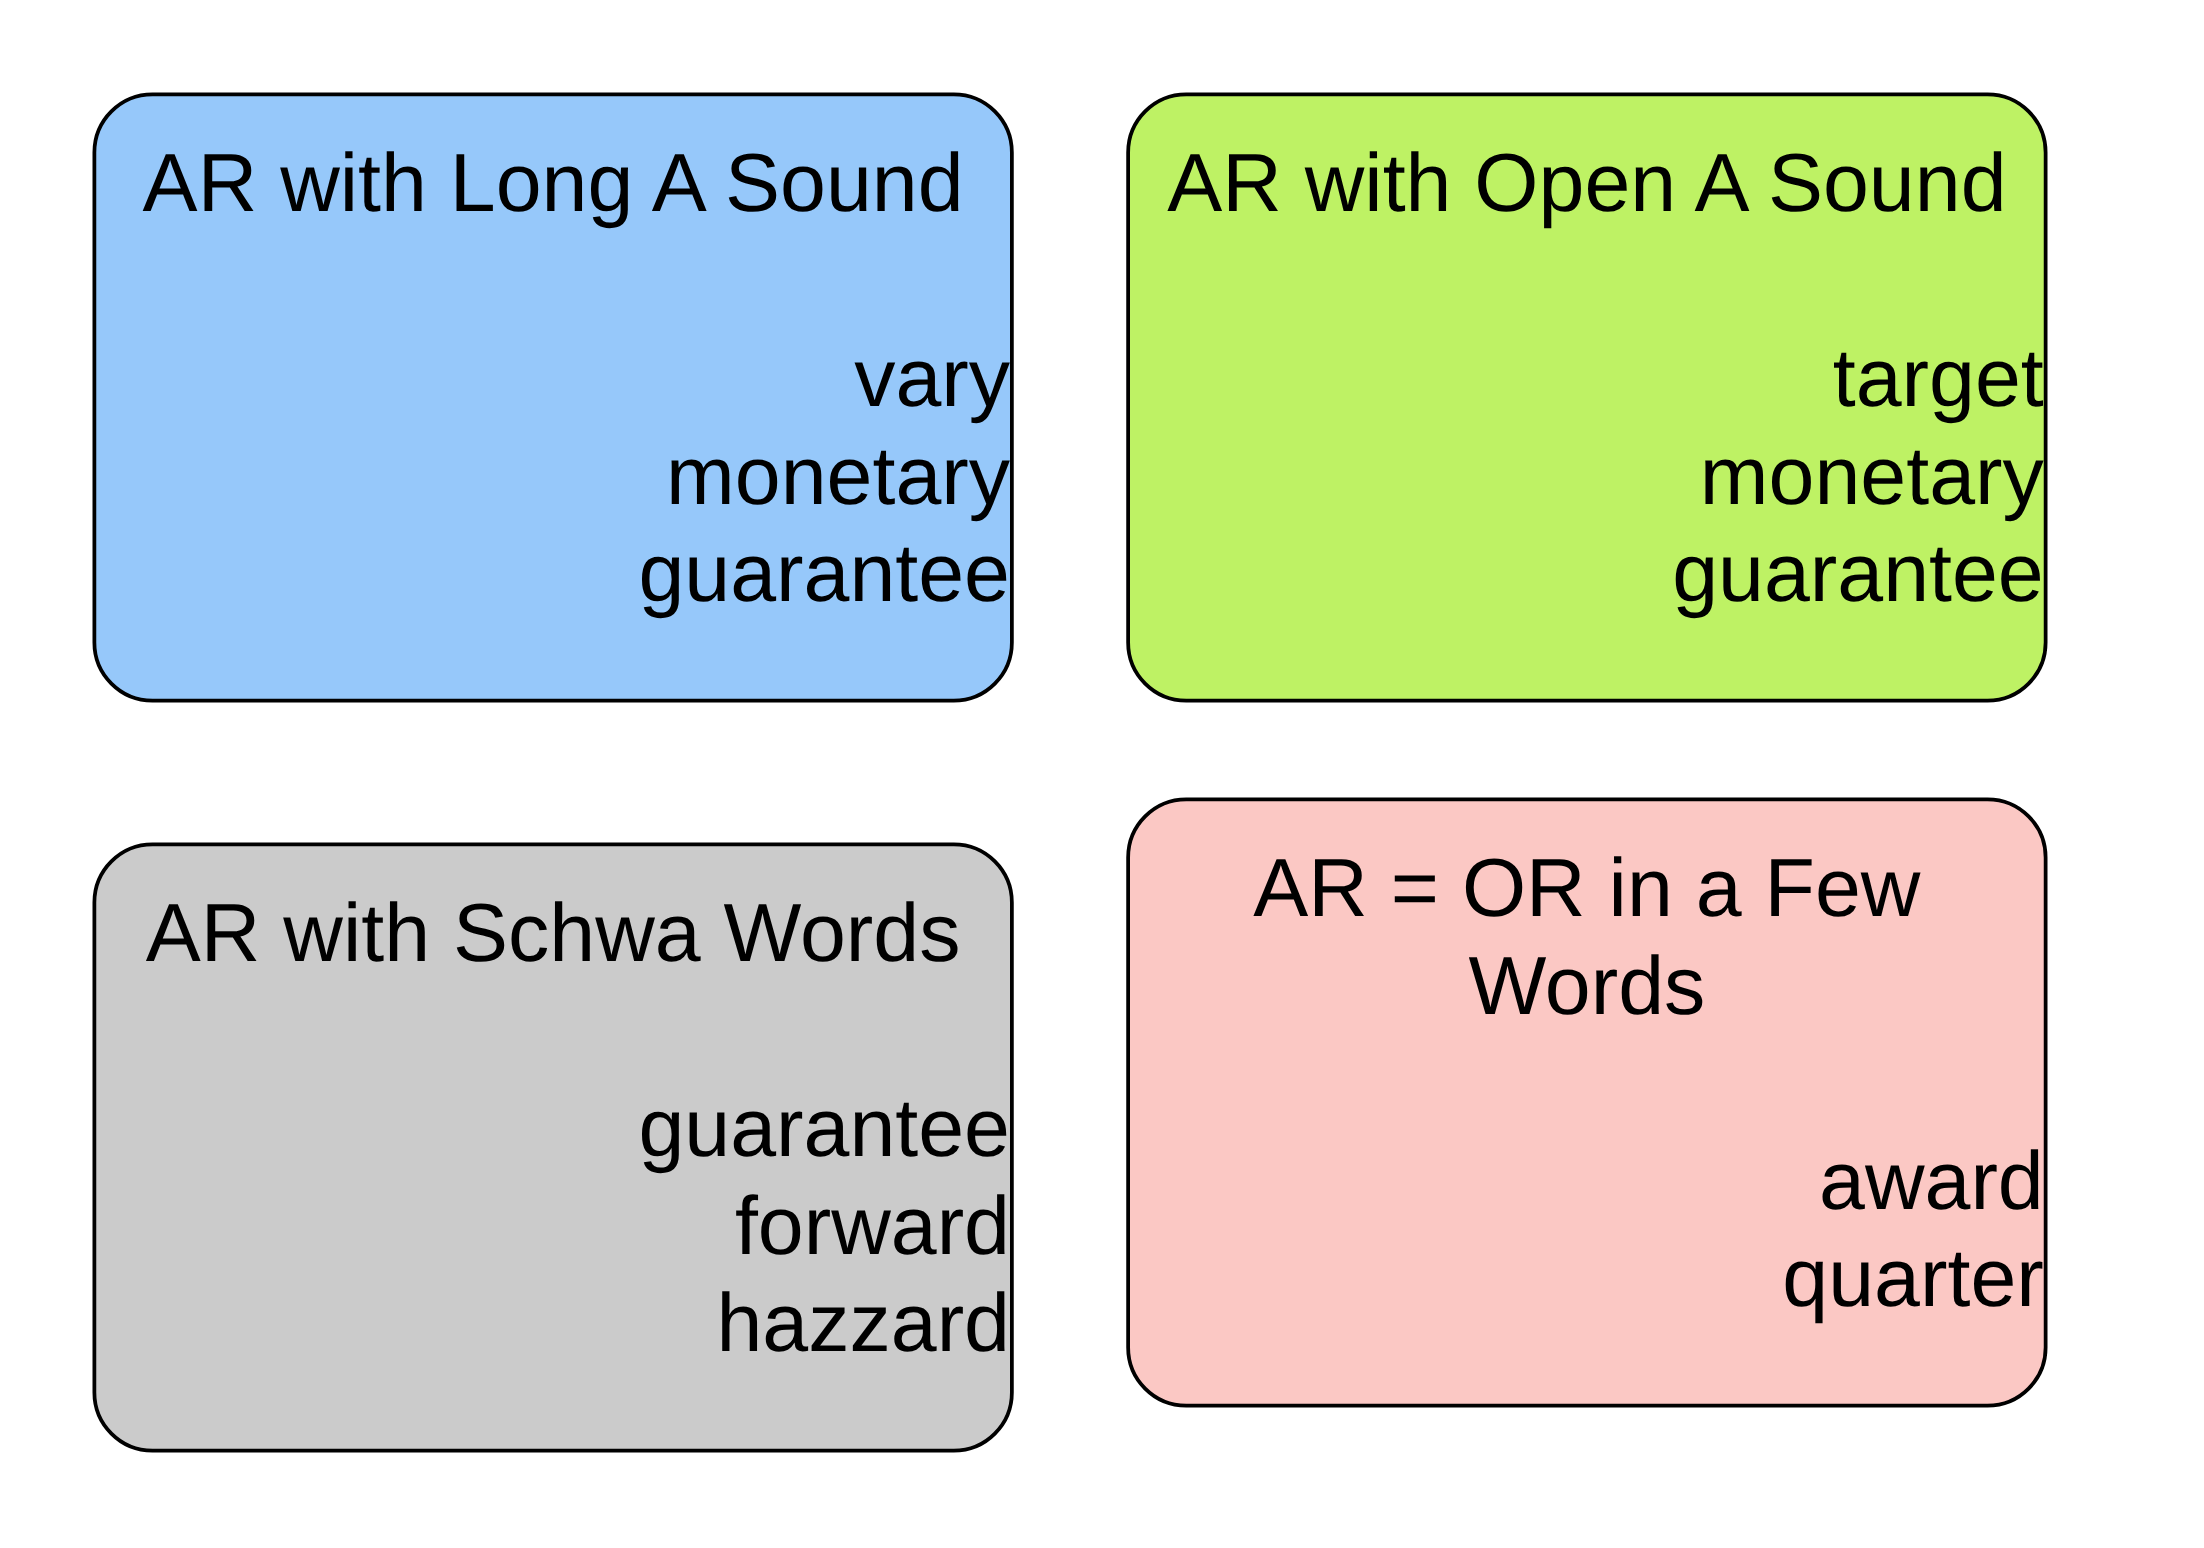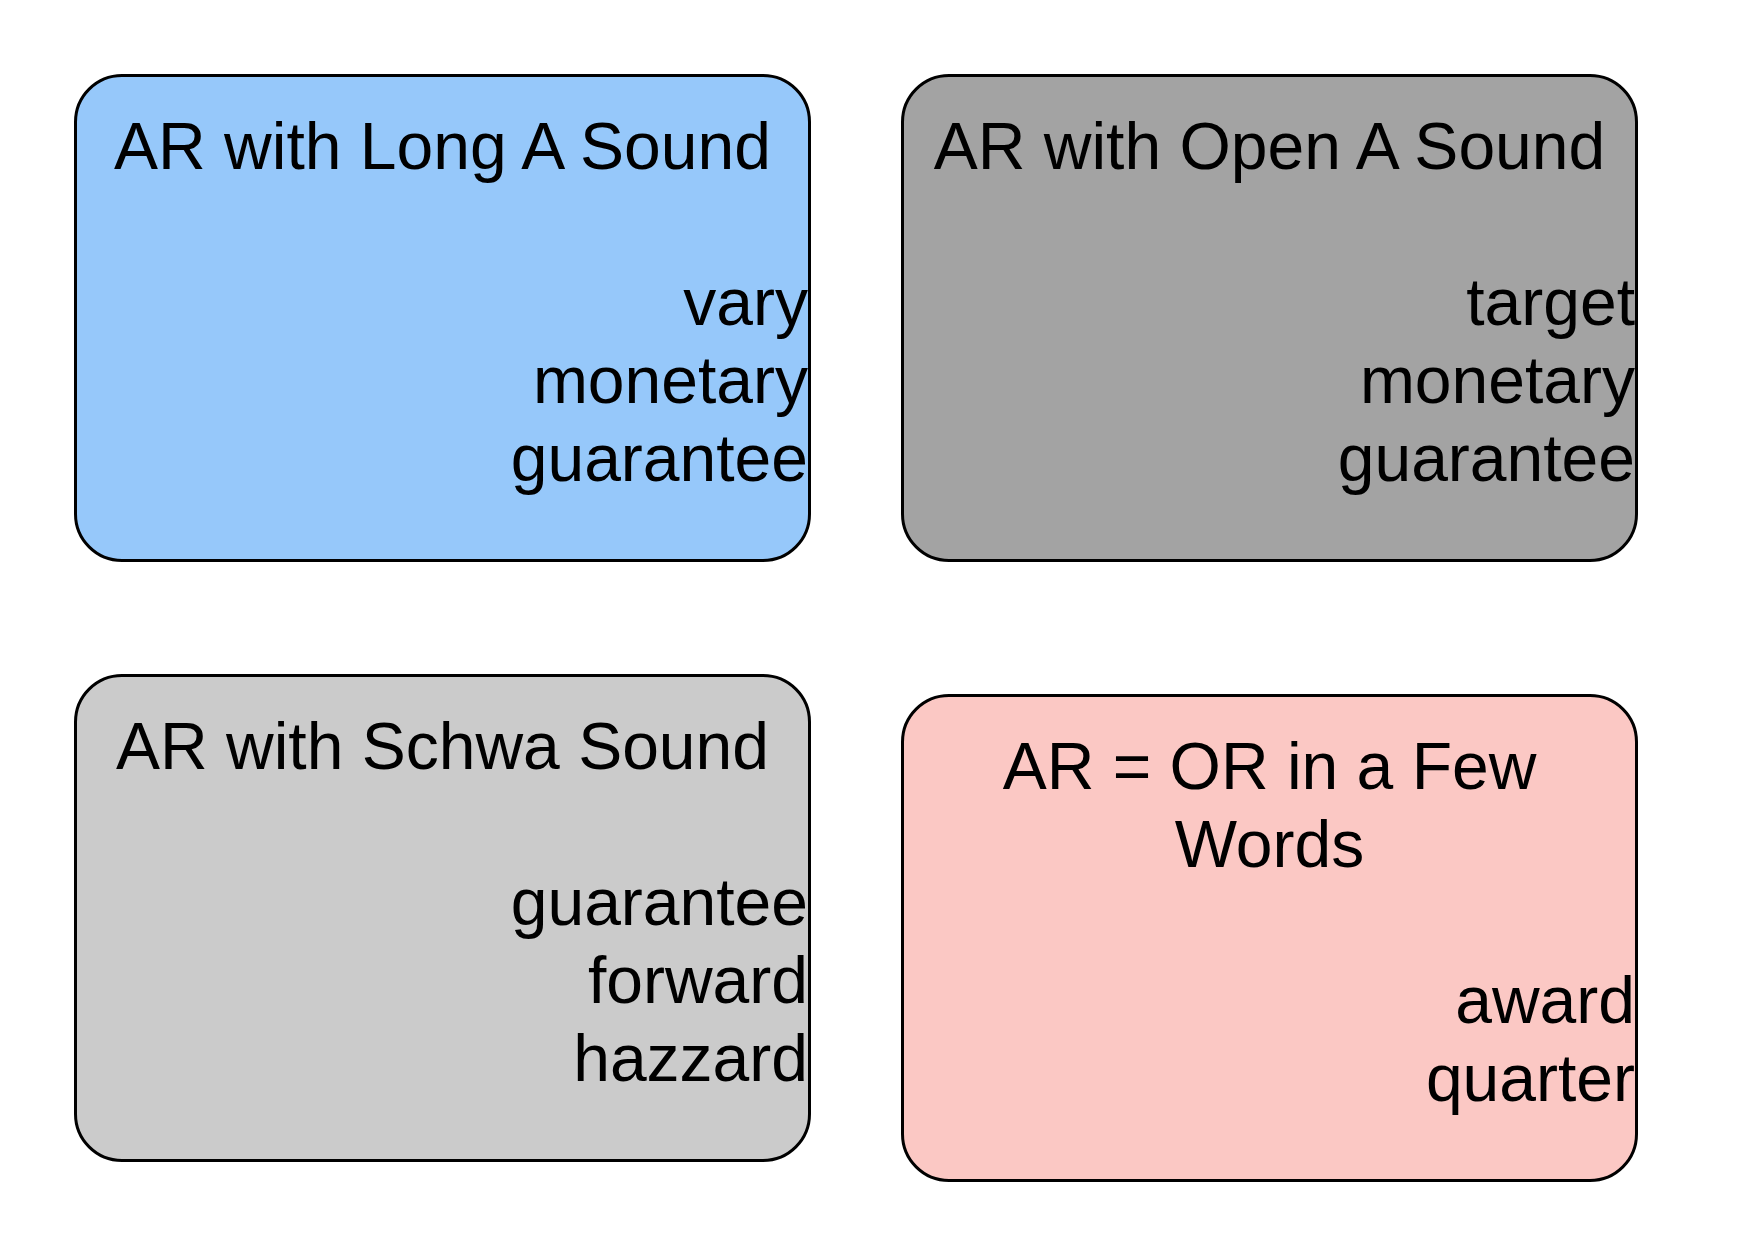--- a/index.html
+++ b/index.html
@@ -22,21 +22,21 @@
     height: 488px;
     box-sizing: border-box;
     border: 3px solid #000000;
     border-radius: 48px;
     text-align: center;
     padding-top: 30px;
   }
   .card-pos-1 { left: 74px;  top: 74px;  }
   .card-pos-2 { left: 901px; top: 74px;  }
   .card-pos-3 { left: 74px;  top: 674px; }
-  .card-pos-4 { left: 901px; top: 694px; }
+  .card-pos-4 { left: 901px; top: 638px; }
   .card-title {
     font-size: 66px;
     line-height: 78px;
     font-weight: 400;
     margin: 0 auto;
     max-width: 690px;
   }
   .word-list {
     margin-top: 78px;
   }
@@ -53,31 +53,31 @@
 
   <section class="card card-pos-1" style="background-color: rgb(150, 200, 250);">
     <h2 class="card-title">AR with Long A Sound</h2>
     <div class="word-list">
       <div class="word">vary</div>
       <div class="word">monetary</div>
       <div class="word">guarantee</div>
     </div>
   </section>
 
-  <section class="card card-pos-2" style="background-color: #a3a3a3;">
+  <section class="card card-pos-2" style="background-color: #bef264;">
     <h2 class="card-title">AR with Open A Sound</h2>
     <div class="word-list">
       <div class="word">target</div>
       <div class="word">monetary</div>
       <div class="word">guarantee</div>
     </div>
   </section>
 
   <section class="card card-pos-3" style="background-color: rgb(203, 203, 203);">
-    <h2 class="card-title">AR with Schwa Sound</h2>
+    <h2 class="card-title">AR with Schwa Words</h2>
     <div class="word-list">
       <div class="word">guarantee</div>
       <div class="word">forward</div>
       <div class="word">hazzard</div>
     </div>
   </section>
 
   <section class="card card-pos-4" style="background-color: rgb(251, 200, 196);">
     <h2 class="card-title">AR = OR in a Few Words</h2>
     <div class="word-list">

